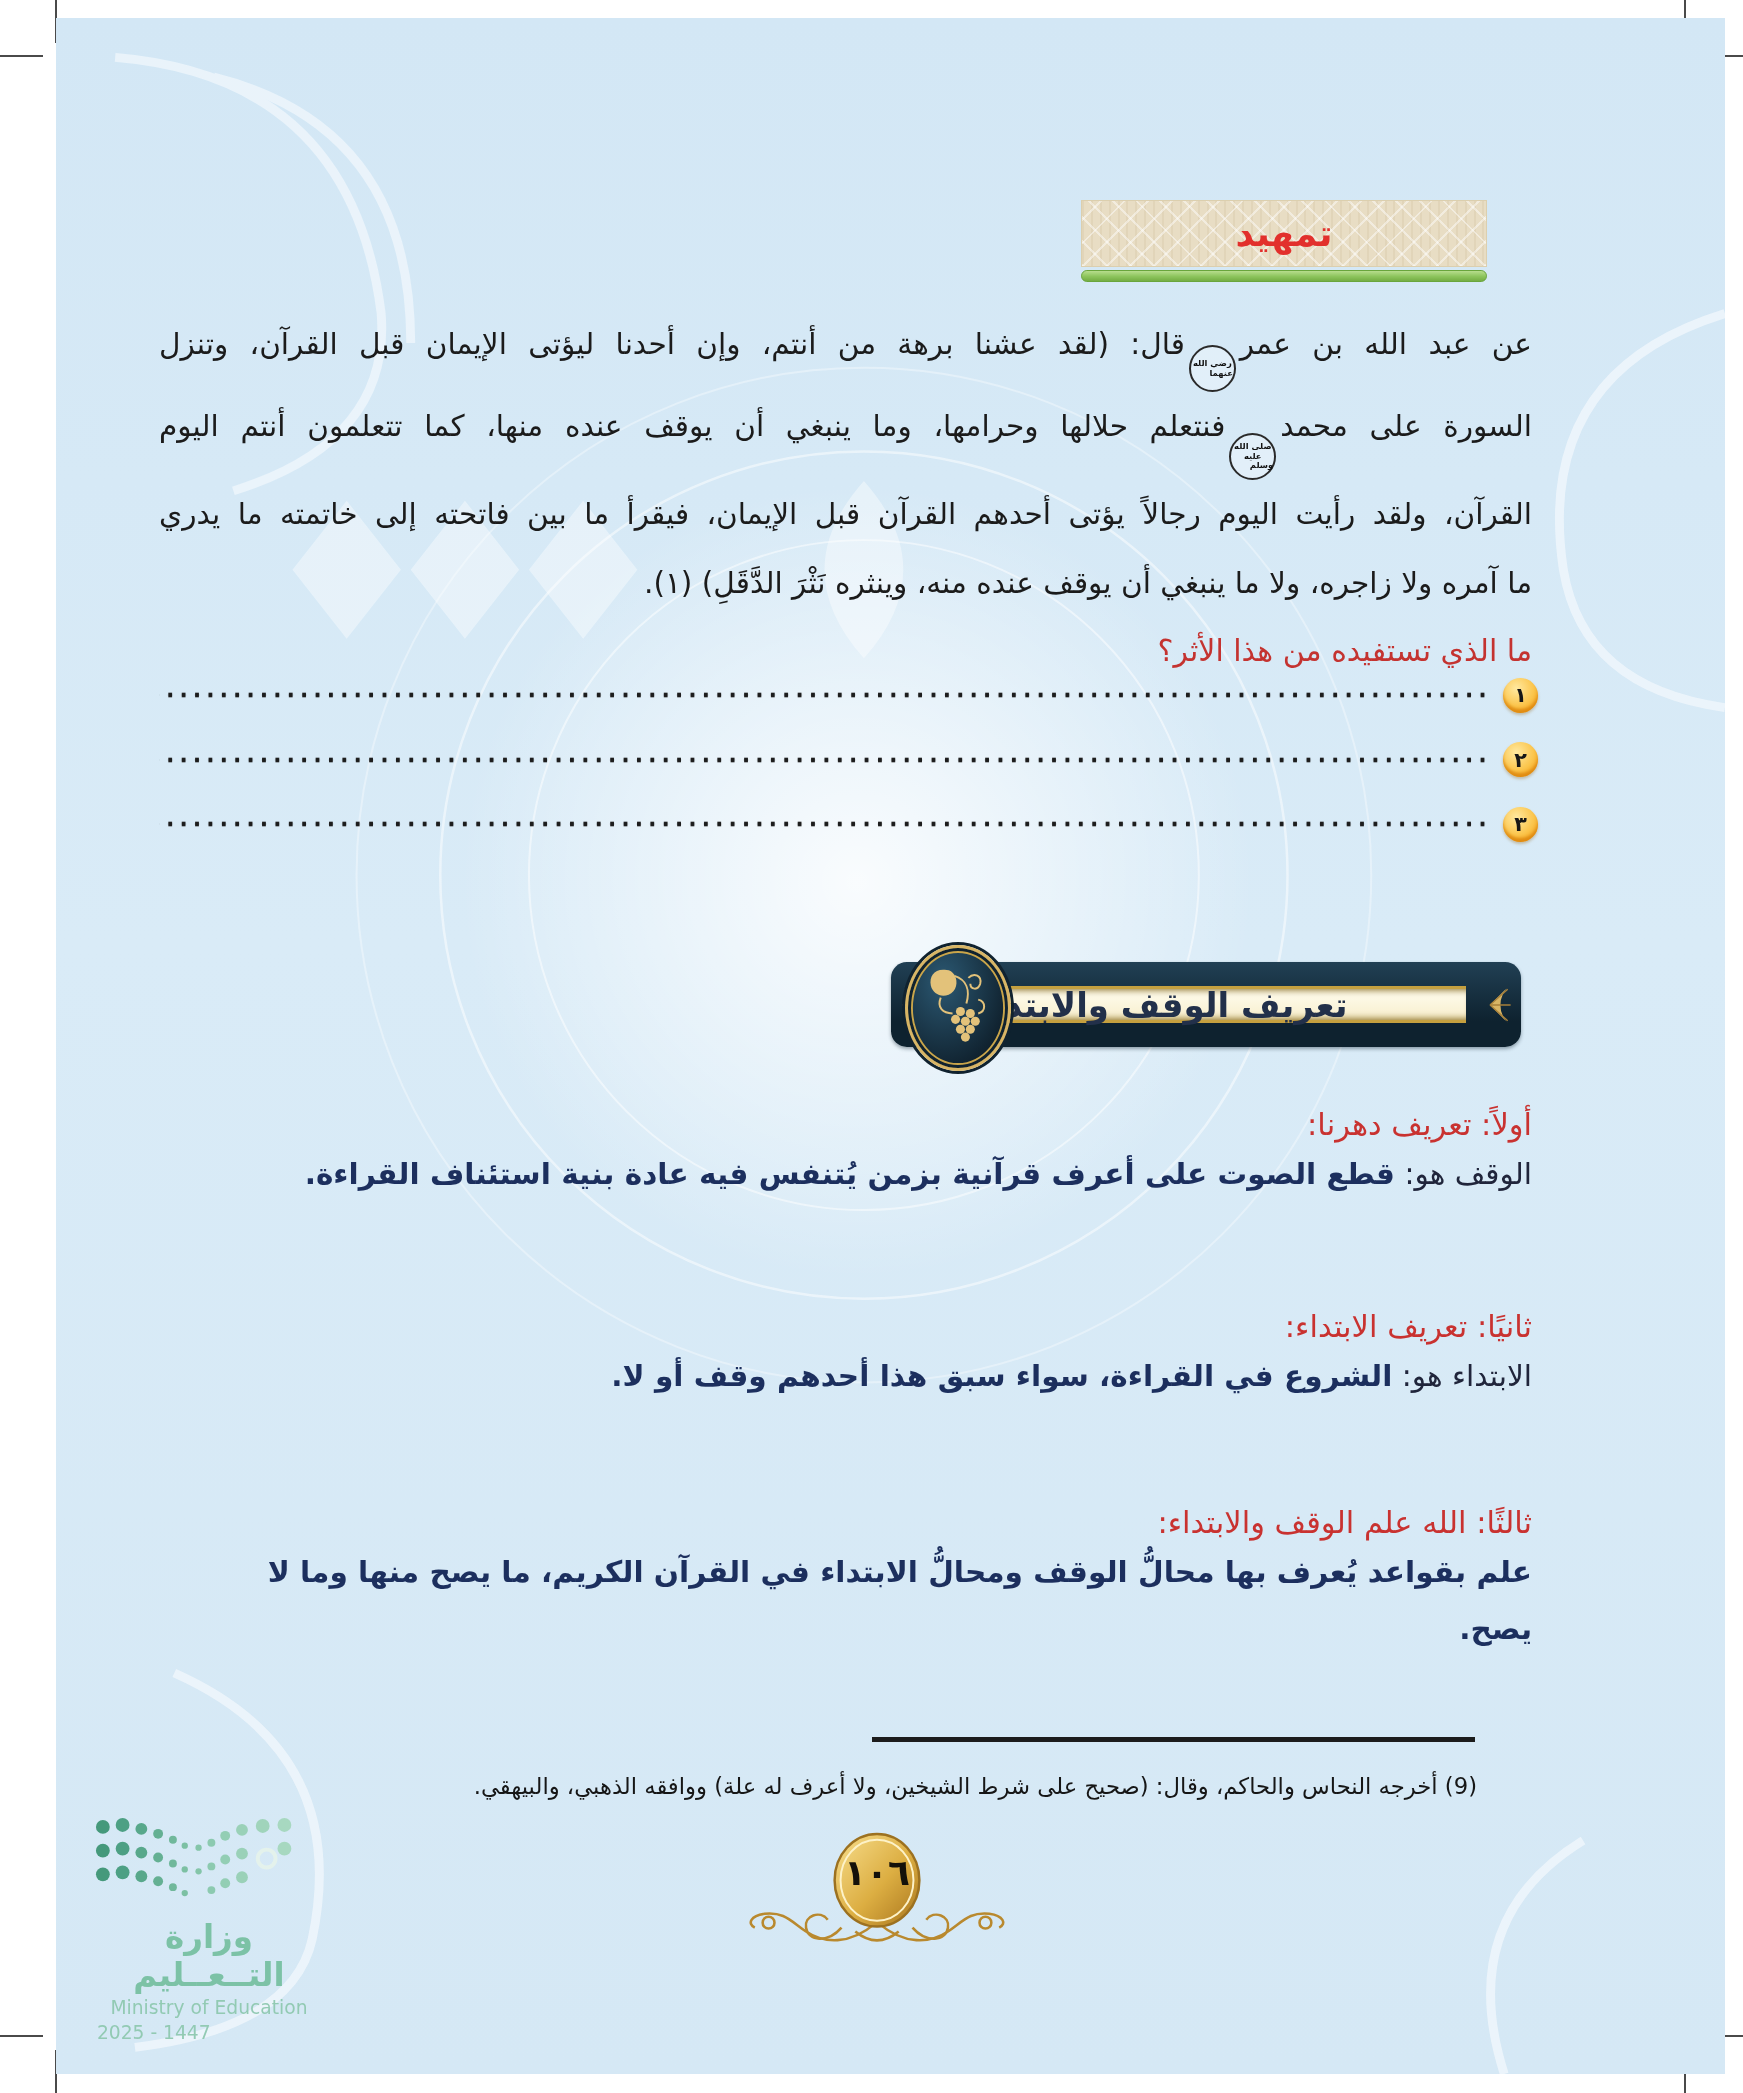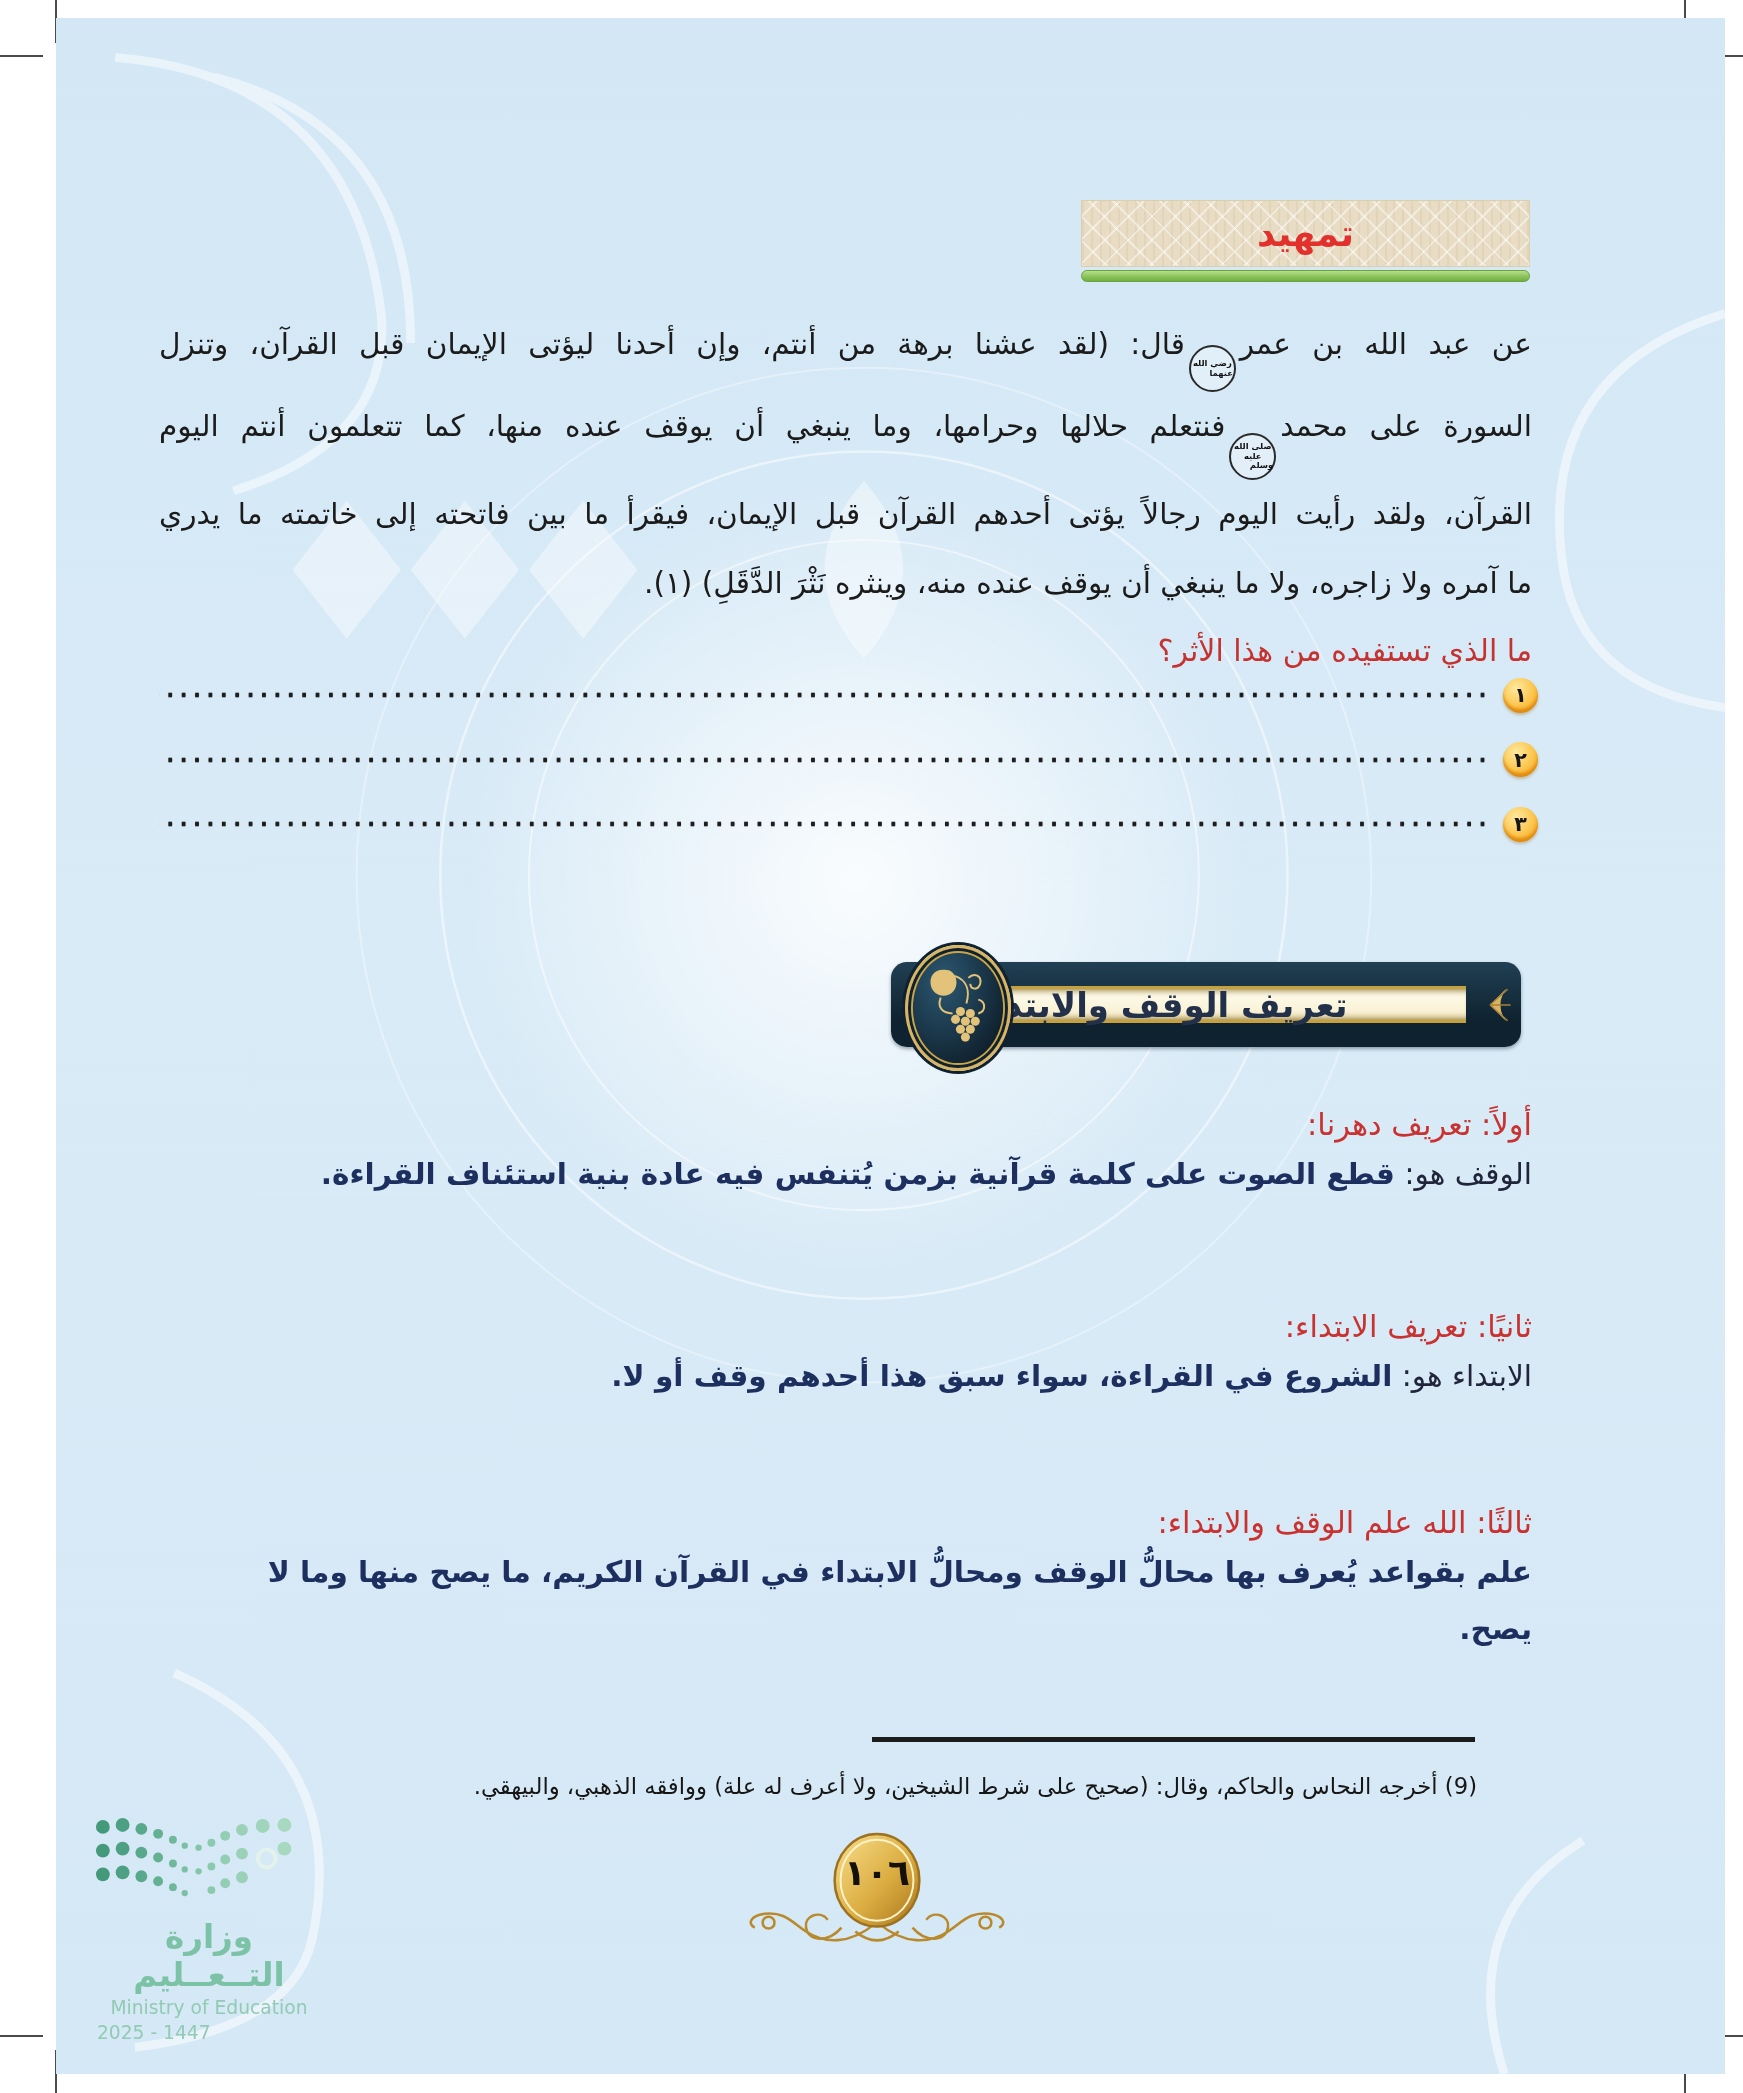--- a/index.html
+++ b/index.html
@@ -14,21 +14,21 @@
   .sheet{
     position:absolute;left:56px;top:17.7px;width:1669px;height:2056px;
     background:
       radial-gradient(circle 552px at 48% 42%, rgba(255,255,255,.85), rgba(255,255,255,0) 72%),
       linear-gradient(180deg,#d3e7f5 0%,#d9ebf7 45%,#d5e8f5 100%);
     overflow:hidden;
   }
   .bg-decor{position:absolute;left:0;top:0;}
 
   
-  .tamheed{position:absolute;left:1025px;top:182px;width:449px;}
+  .tamheed{position:absolute;left:1025px;top:182px;width:406px;}
   .tamheed-box{
     height:65px;display:flex;align-items:center;justify-content:center;
     background-color:#e8ddc4;
     background-image:
       repeating-linear-gradient(45deg, rgba(255,255,255,.45) 0 2px, transparent 2px 16.7px),
       repeating-linear-gradient(-45deg, rgba(255,255,255,.45) 0 2px, transparent 2px 16.7px),
       repeating-linear-gradient(90deg, rgba(176,152,105,.12) 0 2px, transparent 2px 8.9px);
     border:1px solid #dccfae;
   }
   .tamheed-title{color:#e2302c;font-size:36px;font-weight:bold;letter-spacing:1px;}
@@ -225,21 +225,21 @@
           <path d="M48,16 c6,-6 14,-2 12,6 c-2,7 -10,6 -10,0"></path>
           <path d="M20,36 c-4,10 2,16 12,16"></path>
           <path d="M58,38 c8,2 8,12 0,14"></path>
         </g>
       </svg>
     </div>
   </div>
 
   <div class="def" style="top:1086px;">
     <div class="def-heading">أولاً: تعريف دهرنا:</div>
-    <div class="def-body"><span class="lead">الوقف هو:</span> <span class="strong">قطع الصوت على كلمة قرآنية بزمن يُتنفس فيه عادة بنية استئناف القراءة.</span></div>
+    <div class="def-body"><span class="lead">الوقف هو:</span> <span class="strong">قطع الصوت على أعرف قرآنية بزمن يُتنفس فيه عادة بنية استئناف القراءة.</span></div>
   </div>
 
   <div class="def" style="top:1288px;">
     <div class="def-heading">ثانيًا: تعريف الابتداء:</div>
     <div class="def-body"><span class="lead">الابتداء هو:</span> <span class="strong">الشروع في القراءة، سواء سبق هذا أحدهم وقف أو لا.</span></div>
   </div>
 
   <div class="def" style="top:1484px;">
     <div class="def-heading">ثالثًا: الله علم الوقف والابتداء:</div>
     <div class="def-body"><span class="lead"></span><span class="strong">علم بقواعد يُعرف بها محالُّ الوقف ومحالُّ الابتداء في القرآن الكريم، ما يصح منها وما لا يصح.</span></div>

